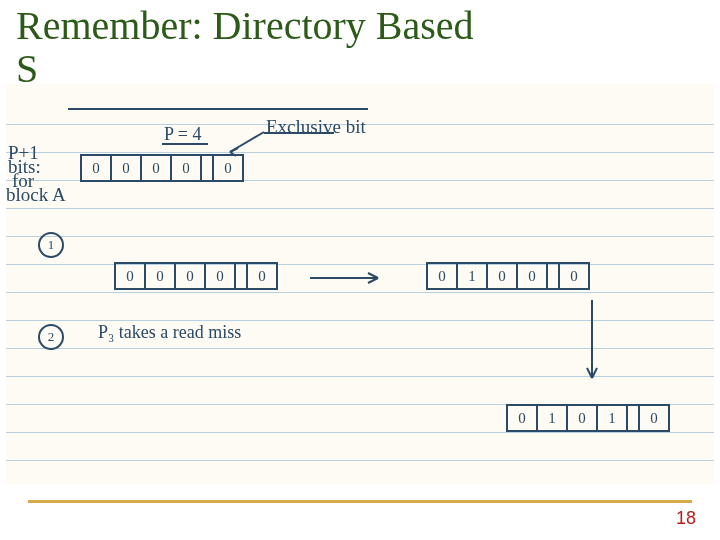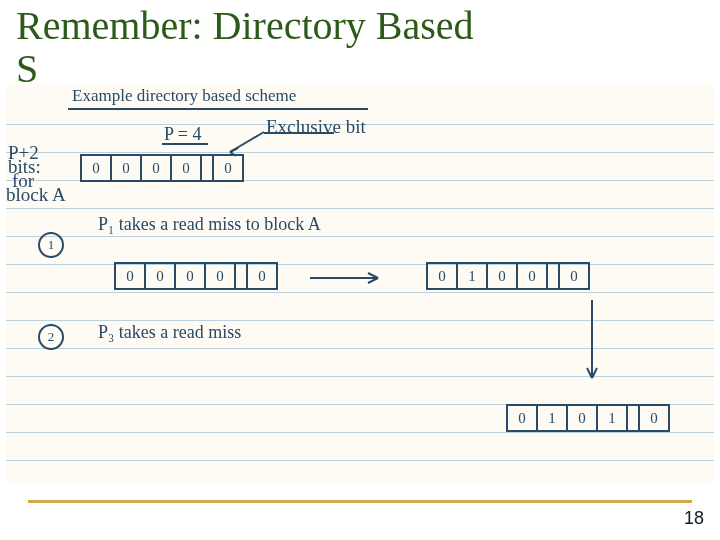--- a/index.html
+++ b/index.html
@@ -37,24 +37,24 @@
   .footer-rule {
     position: absolute;
     left: 28px;
     top: 500px;
     width: 664px;
     height: 3px;
     background: #d5a84a;
   }
   .page-num {
     position: absolute;
-    right: 16px;
+    right: 24px;
     top: 508px;
     font-size: 18px;
-    color: #0f172a;
+    color: #b91c1c;
     font-family: Arial, sans-serif;
   }
 
   
   .paper {
     position: absolute;
     left: 6px;
     top: 84px;
     width: 708px;
     height: 400px;
@@ -144,49 +144,47 @@
     <div class="rule" style="top:152px"></div>
     <div class="rule" style="top:180px"></div>
     <div class="rule" style="top:208px"></div>
     <div class="rule" style="top:236px"></div>
     <div class="rule" style="top:264px"></div>
     <div class="rule" style="top:292px"></div>
     <div class="rule" style="top:320px"></div>
     <div class="rule" style="top:348px"></div>
     <div class="rule" style="top:376px"></div>
 
-    <span class="hand big" style="left:66px; top:2px;">Example directory based scheme</span>
     <div class="underline" style="left:62px; top:24px; width:300px;"></div>
 
     <span class="hand med" style="left:158px; top:40px;">P = 4</span>
     <div class="underline" style="left:156px; top:59px; width:46px;"></div>
     <span class="hand small" style="left:260px; top:32px;">Exclusive bit</span>
     <div class="underline" style="left:258px; top:48px; width:70px;"></div>
     <svg class="arrow" style="left:218px; top:44px; width:44px; height:30px;">
       <path d="M40 4 L6 24"></path>
       <path d="M6 24 L14 20 M6 24 L12 28"></path>
     </svg>
 
-    <span class="hand small" style="left:2px; top:58px;">P+2</span>
+    <span class="hand small" style="left:2px; top:58px;">P+1</span>
     <span class="hand small" style="left:2px; top:72px;">bits:</span>
     <span class="hand small" style="left:6px; top:86px;">for</span>
     <span class="hand small" style="left:0px; top:100px;">block A</span>
 
     <div class="bits" style="left:74px; top:70px;">
       <div class="cell">0</div>
       <div class="cell">0</div>
       <div class="cell">0</div>
       <div class="cell">0</div>
       <div class="gap"></div>
       <div class="cell">0</div>
     </div>
 
 
     <div class="circ" style="left:32px; top:148px;"><span>1</span></div>
-    <span class="hand med" style="left:92px; top:130px;">P₁ takes a read miss to block A</span>
 
     <div class="bits" style="left:108px; top:178px;">
       <div class="cell">0</div>
       <div class="cell">0</div>
       <div class="cell">0</div>
       <div class="cell">0</div>
       <div class="gap"></div>
       <div class="cell">0</div>
     </div>
 

